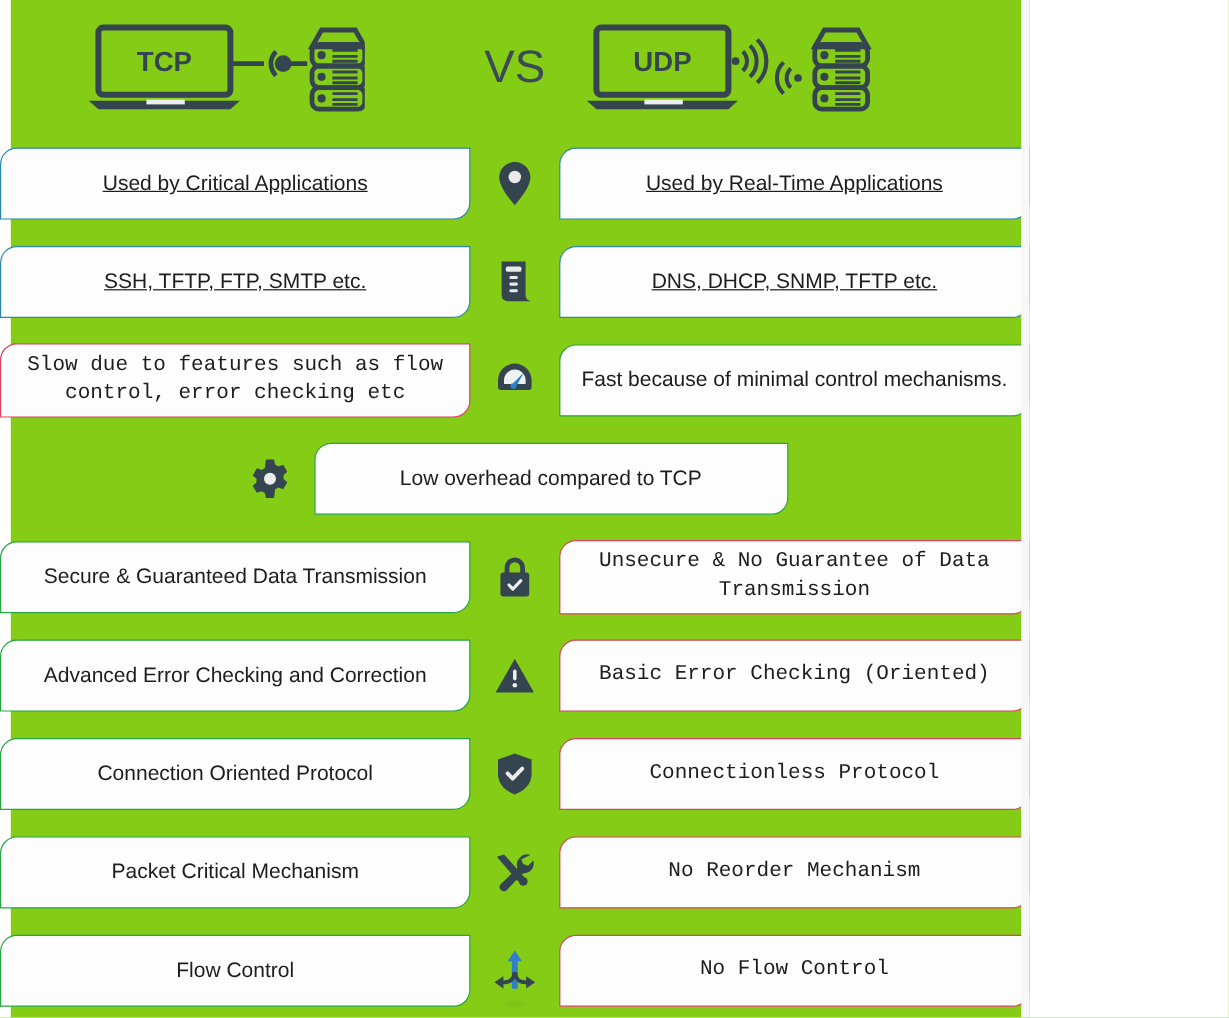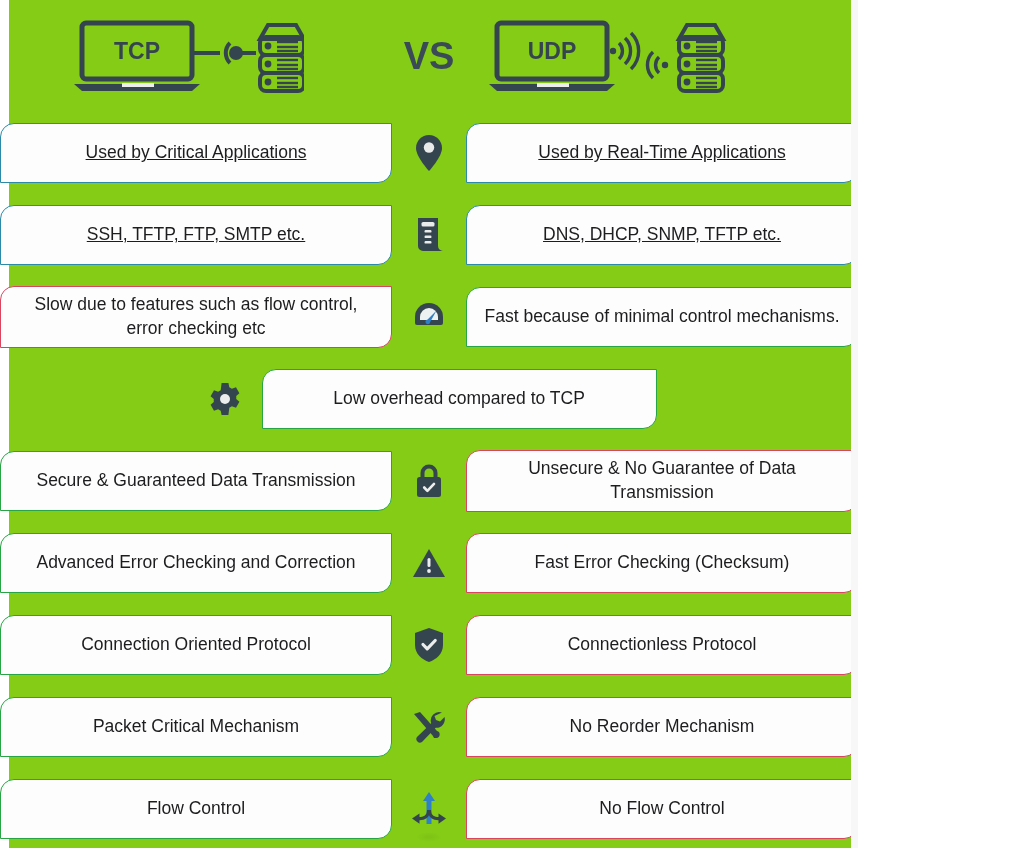--- a/index.html
+++ b/index.html
@@ -49,21 +49,21 @@
     gap: 14px;
   }
   .hdr-left { width: 360px; justify-content: center; }
   .hdr-right { width: 360px; justify-content: flex-start; }
   .vs-wrap {
     width: 120px;
     text-align: center;
   }
   .vs-text {
     font-size: 38px;
-    font-weight: bold;
+    font-weight: normal;
     color: #3a4b57;
     letter-spacing: 0px;
   }
 
   
   .rows {
     position: relative;
     padding: 0 0 0 0;
   }
   .row {
@@ -91,21 +91,21 @@
     border-radius: 14px 0 14px 0;
     border: 1.6px solid #3b8fa8;
     margin-right: 14px;
   }
   .cell.right {
     border-radius: 14px 0 14px 0;
     border: 1.6px solid #3b8fa8;
     margin-left: 14px;
   }
   .cell.blue  { border-color: #2c8aa8; text-decoration: underline; }
-  .cell.red   { border-color: #d9455f; }
+  .cell.red   { border-color: #d9455f; font-family: Liberation Mono, monospace; }
   .cell.green { border-color: #27a544; padding-left: 16px; }
 
   .icon-col {
     width: 46px;
     height: 60px;
     display: flex;
     align-items: center;
     justify-content: center;
     flex: 0 0 46px;
   }
@@ -264,21 +264,21 @@
 
     <div class="row">
       <div class="cell left green">Advanced Error Checking and Correction</div>
       <div class="icon-col">
         <svg width="34" height="32" viewBox="0 0 34 32">
           <path d="M17 2 L33 30 H1 Z" fill="#35454f"></path>
           <rect x="15.5" y="11" width="3" height="9" rx="1.5" fill="#eceded"></rect>
           <circle cx="17" cy="24" r="1.9" fill="#eceded"></circle>
         </svg>
       </div>
-      <div class="cell right red">Fast Error Checking (Checksum)</div>
+      <div class="cell right red">Basic Error Checking (Oriented)</div>
     </div>
 
     <div class="row">
       <div class="cell left green">Connection Oriented Protocol</div>
       <div class="icon-col">
         <svg width="32" height="36" viewBox="0 0 32 36">
           <path d="M16 1 L30 6 v12 c0 9 -7 14.5 -14 17 -7 -2.5 -14 -8 -14 -17 V6 Z" fill="#35454f"></path>
           <path d="M10 17.5 l4.2 4.4 8 -8.4" fill="none" stroke="#eceded" stroke-width="3.2" stroke-linecap="round" stroke-linejoin="round"></path>
         </svg>
       </div>

